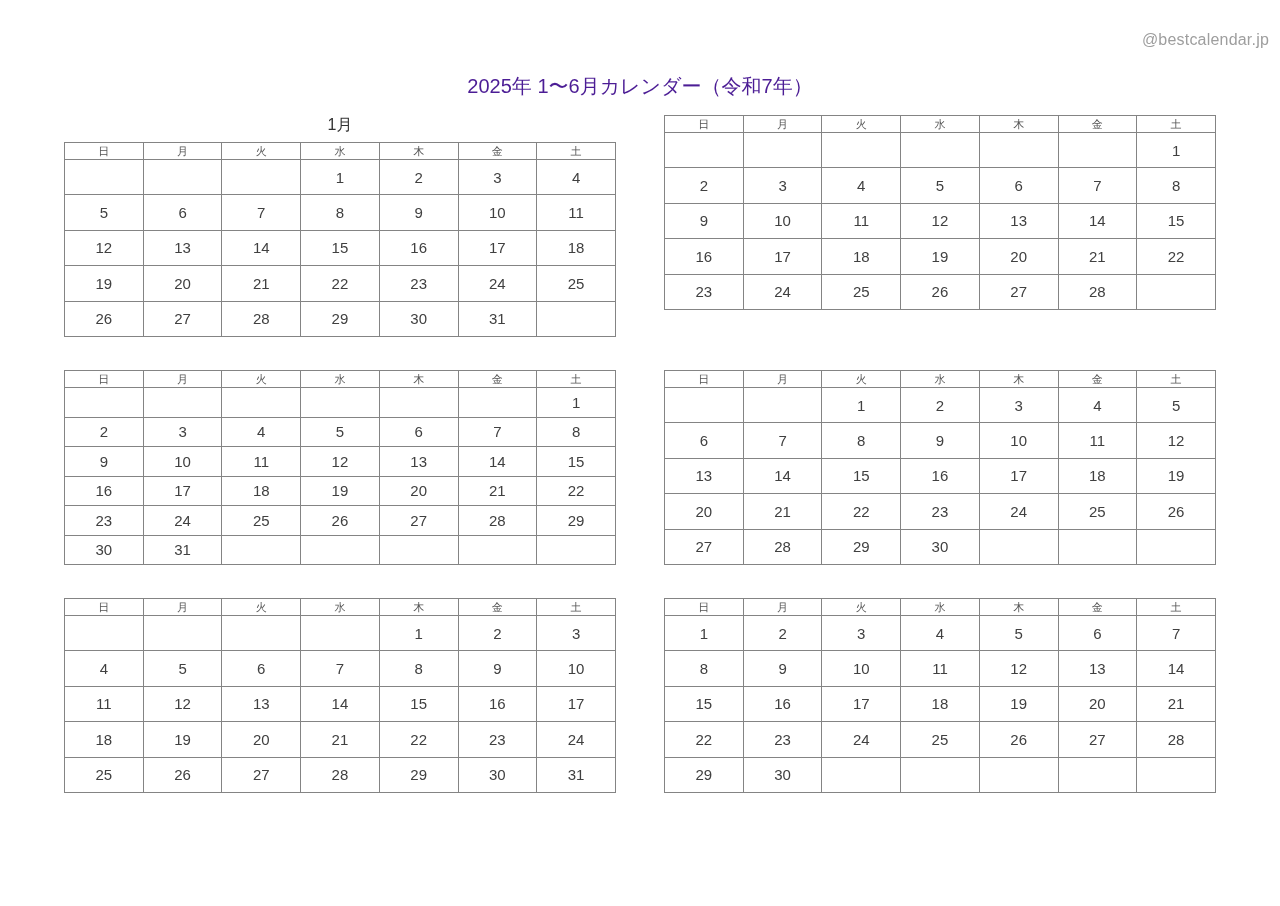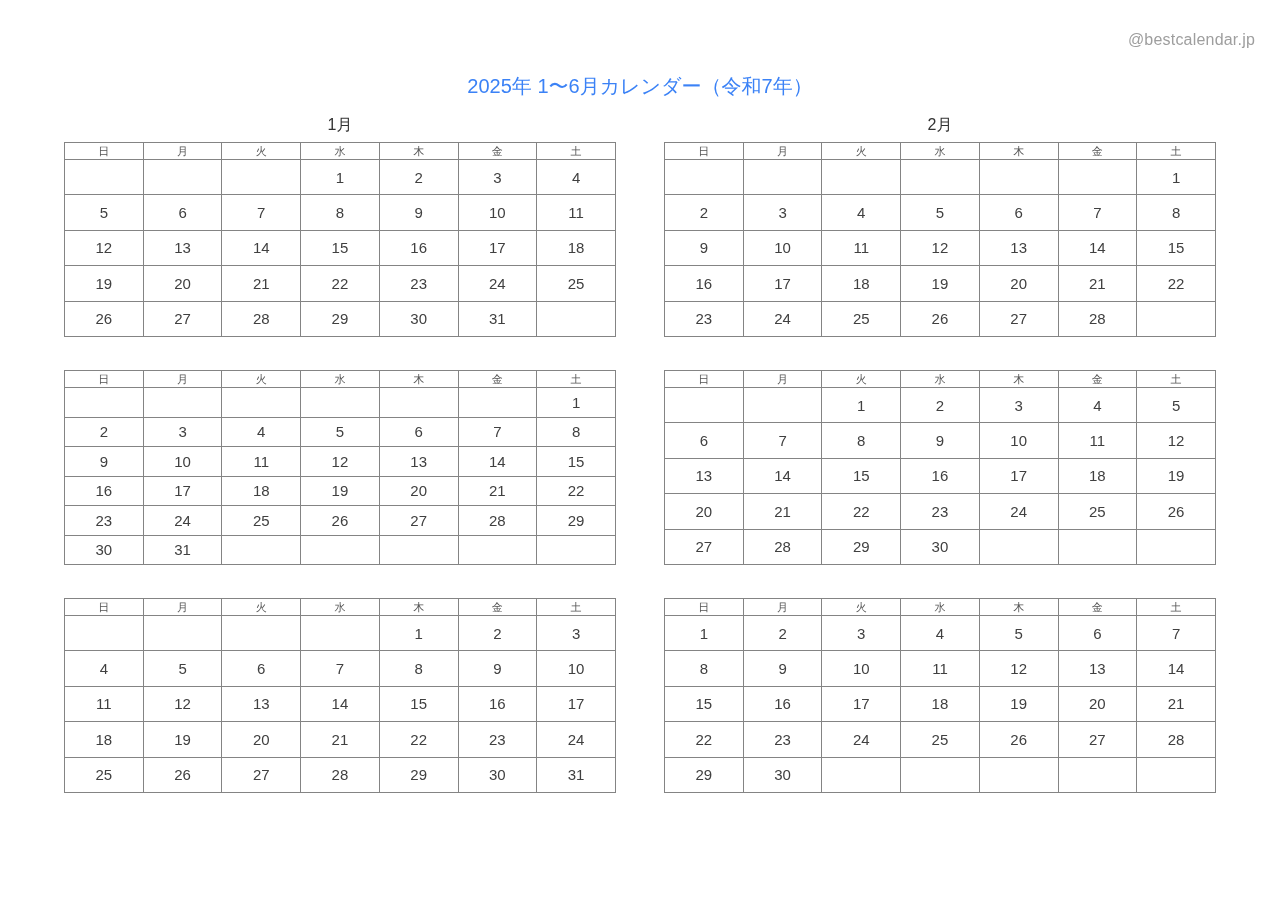--- a/index.html
+++ b/index.html
@@ -11,32 +11,32 @@
   body {
     width: 1280px;
     height: 906px;
     position: relative;
     font-family: "Liberation Sans", "DejaVu Sans", sans-serif;
     overflow: hidden;
   }
   .watermark {
     position: absolute;
     top: 31px;
-    right: 25px;
+    right: 11px;
     font-size: 16px;
     color: #9e9e9e;
     letter-spacing: 0.2px;
   }
   .page-title {
     margin: 0;
     padding-top: 73px;
     text-align: center;
     font-size: 20px;
     font-weight: 500;
-    color: #3b82f6;
+    color: #4c1d95;
   }
   .months-grid {
     display: grid;
     grid-template-columns: 552px 552px;
     column-gap: 48px;
     row-gap: 33px;
     margin: 15px 64px 0 64px;
   }
   .month-block { width: 552px; }
   .month-label {
@@ -141,21 +141,20 @@
             <td class="t-wd">28</td>
             <td class="t-wd">29</td>
             <td class="t-wd">30</td>
             <td class="t-wd">31</td>
             <td class="t-empty"></td>
           </tr>
         </tbody>
       </table>
   </section>
   <section class="month-block">
-    <h2 class="month-label">2月</h2>
     <table class="cal">
         <thead>
           <tr>
             <th class="h-sun">日</th>
             <th class="h-wd">月</th>
             <th class="h-wd">火</th>
             <th class="h-wd">水</th>
             <th class="h-wd">木</th>
             <th class="h-wd">金</th>
             <th class="h-sat">土</th>

